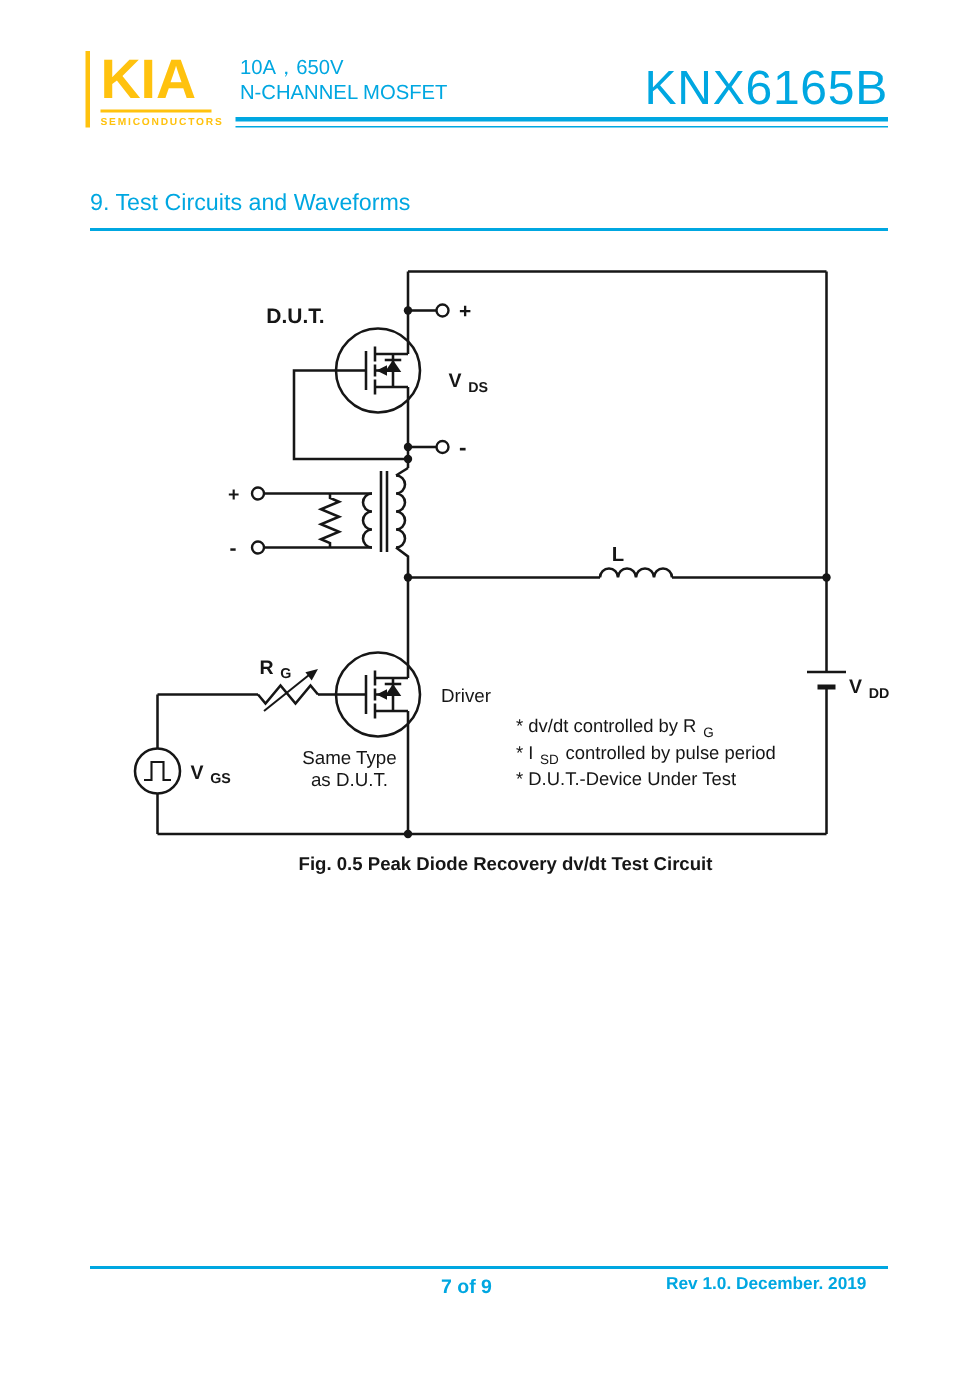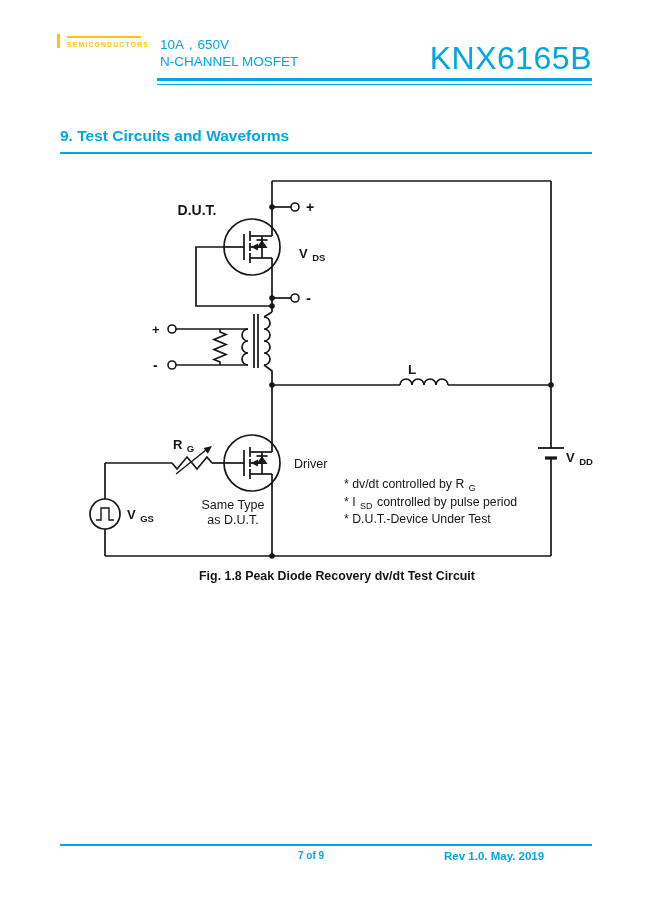--- a/index.html
+++ b/index.html
@@ -16,50 +16,51 @@
   .brand{font-size:37px;font-weight:bold;color:var(--brand-yellow);line-height:1;}
   .logo-rule{height:2px;background:var(--brand-yellow);margin-top:2px;width:74px;}
   .tagline{font-size:6.8px;letter-spacing:1.2px;color:var(--brand-yellow);margin-top:3px;font-weight:bold;}
   .specs{position:absolute;left:160px;top:36px;color:var(--accent);font-weight:normal;font-size:13.5px;line-height:17px;}
   .partnum{position:absolute;top:40px;right:57px;color:var(--accent);font-size:32px;font-weight:400;letter-spacing:0.5px;}
   .rule-thick{position:absolute;left:157px;top:78px;width:435px;height:3px;background:var(--accent);}
   .rule-thin{position:absolute;left:157px;top:84px;width:435px;height:1px;background:var(--accent);}
 
   
   .section{position:absolute;left:60px;top:127px;width:532px;color:var(--accent);
-           font-size:15.5px;font-weight:bold;padding-bottom:7px;border-bottom:2px solid var(--accent);}
+           font-size:15.5px;font-weight:normal;padding-bottom:7px;border-bottom:2px solid var(--accent);}
 
   
   svg.circuit{position:absolute;left:0;top:0;width:649px;height:917px;}
   .wire{stroke:var(--ink);stroke-width:1.7;fill:none;stroke-linejoin:miter;}
   .thinwire{stroke:var(--ink);stroke-width:1.4;fill:none;}
   .plate{stroke:var(--ink);fill:none;}
   .node{fill:var(--ink);}
   .term{stroke:var(--ink);stroke-width:1.6;fill:#ffffff;}
   .solid{fill:var(--ink);stroke:none;}
   text{font-family:"Liberation Sans",sans-serif;fill:var(--ink);}
   .lb{font-weight:bold;}
   .ln{font-weight:normal;}
 
   
   .caption{position:absolute;left:107px;top:569px;width:460px;text-align:center;
            font-size:12.4px;font-weight:bold;color:var(--ink);}
 
   
   .footer-rule{position:absolute;left:60px;top:844px;width:532px;height:2px;background:var(--accent);}
   .footer-page{position:absolute;left:270px;top:850px;width:82px;text-align:center;
-               color:var(--accent);font-size:10px;font-weight:bold;}
+               color:var(--accent);font-size:13px;font-weight:bold;}
   .footer-rev{position:absolute;left:444px;top:850px;color:var(--accent);font-size:11.5px;font-weight:bold;}
 </style>
 </head>
 <body>
 
 <div class="page">
 
   <div class="logo">
+    <div class="brand">KIA</div>
     <div class="logo-rule"></div>
     <div class="tagline">SEMICONDUCTORS</div>
   </div>
   <div class="specs">
     <div>10A，650V</div>
     <div>N-CHANNEL MOSFET</div>
   </div>
   <div class="partnum">KNX6165B</div>
   <div class="rule-thick"></div>
   <div class="rule-thin"></div>
@@ -196,19 +197,19 @@
       </text>
       <text x="344" y="506">
         <tspan class="ln" font-size="12.3">* I</tspan>
         <tspan class="ln" font-size="9" dy="3">SD</tspan>
         <tspan class="ln" font-size="12.3" dy="-3"> controlled by pulse period</tspan>
       </text>
       <text class="ln" x="344" y="523" font-size="12.3">* D.U.T.-Device Under Test</text>
     </g>
   </svg>
 
-  <div class="caption">Fig. 1.8 Peak Diode Recovery dv/dt Test Circuit</div>
+  <div class="caption">Fig. 0.5 Peak Diode Recovery dv/dt Test Circuit</div>
 
   <div class="footer-rule"></div>
   <div class="footer-page">7 of 9</div>
-  <div class="footer-rev">Rev 1.0. May. 2019</div>
+  <div class="footer-rev">Rev 1.0. December. 2019</div>
 
 </div>
 
 </body></html>

